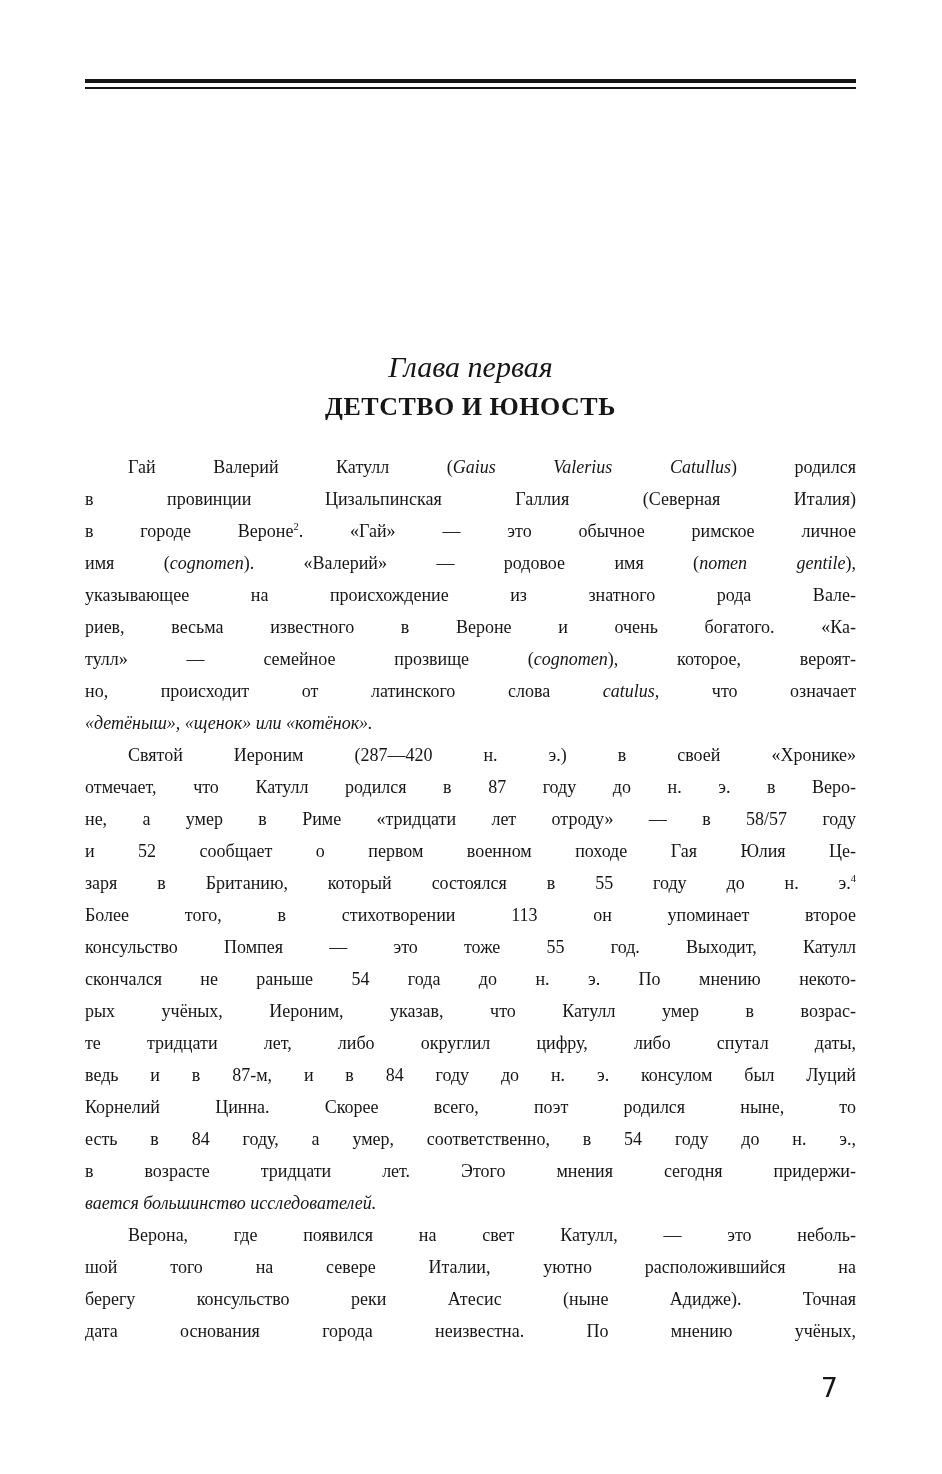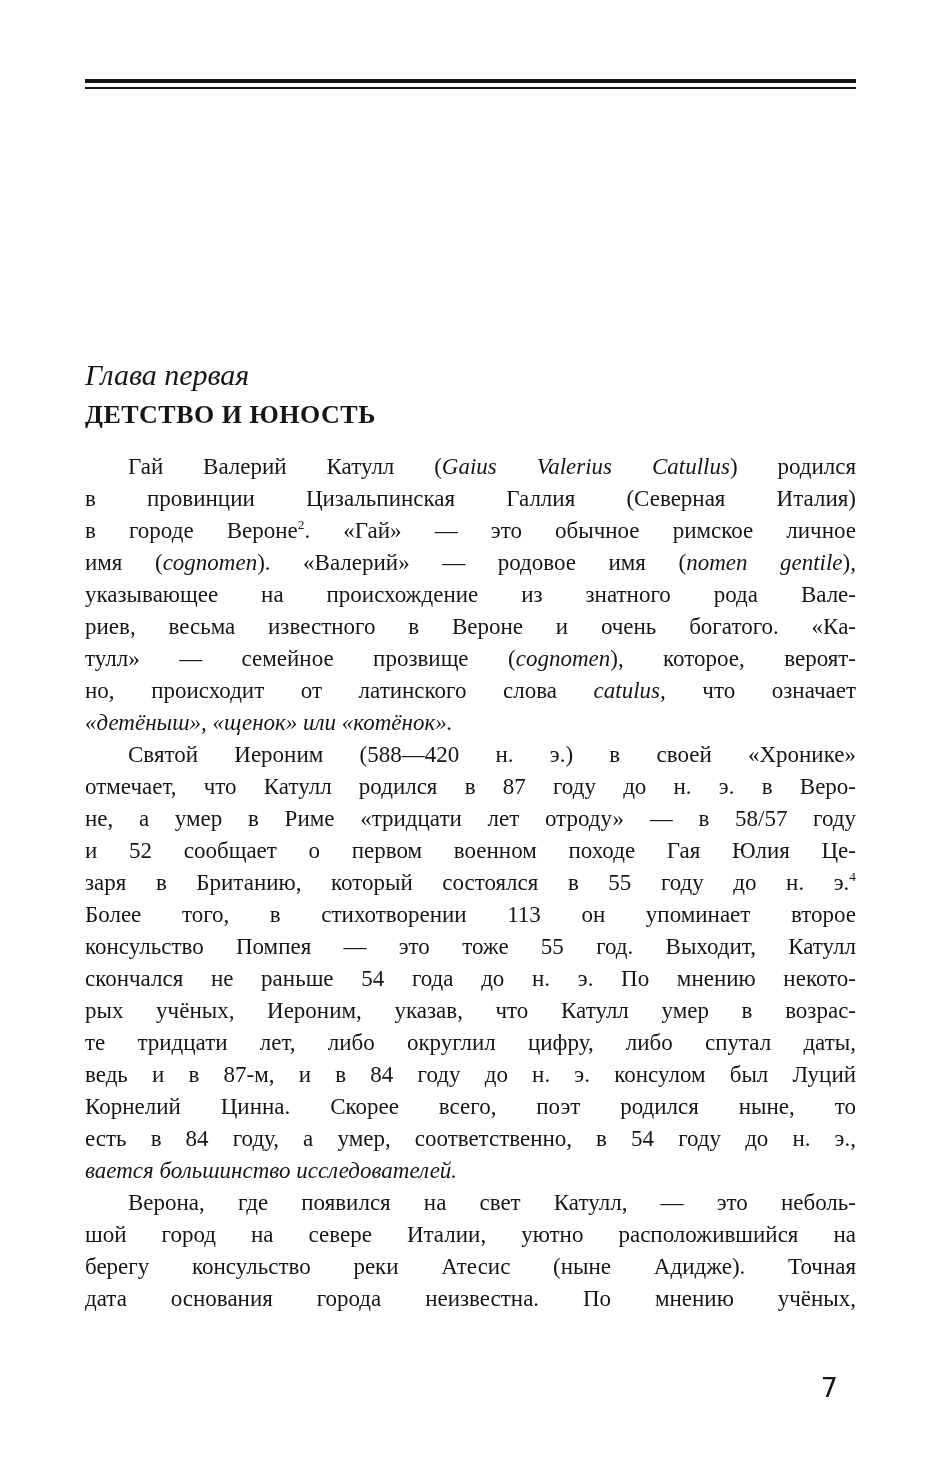--- a/index.html
+++ b/index.html
@@ -21,44 +21,44 @@
     left: 85px;
     top: 79px;
     width: 771px;
     height: 4px;
     border-top: 4px solid #151515;
     border-bottom: 2px solid #151515;
   }
   .heading {
     position: absolute;
     left: 85px;
-    top: 357px;
+    top: 349px;
     width: 771px;
-    text-align: left;
+    text-align: center;
   }
   .chapter-label {
     font-style: italic;
     font-size: 30px;
     line-height: 36px;
     margin: 0;
     font-weight: normal;
   }
   .chapter-title {
     font-weight: bold;
     font-size: 26px;
     line-height: 40px;
     margin: 2px 0 0 0;
     letter-spacing: 0.5px;
   }
   .body-text {
     position: absolute;
     left: 85px;
     top: 451px;
     width: 771px;
-    font-size: 23px;
+    font-size: 18px;
     line-height: 32px;
   }
   .line {
     text-align: justify;
     text-align-last: justify;
     -moz-text-align-last: justify;
   }
   .line.end {
     text-align-last: left;
     font-style: italic;
@@ -102,36 +102,37 @@
   <div class="body-text">
       <div class="line indent">Гай Валерий Катулл (<i>Gaius Valerius Catullus</i>) родился</div>
       <div class="line">в провинции Цизальпинская Галлия (Северная Италия)</div>
       <div class="line">в городе Вероне<sup>2</sup>. «Гай» — это обычное римское личное</div>
       <div class="line">имя (<i>cognomen</i>). «Валерий» — родовое имя (<i>nomen gentile</i>),</div>
       <div class="line">указывающее на происхождение из знатного рода Вале-</div>
       <div class="line">риев, весьма известного в Вероне и очень богатого. «Ка-</div>
       <div class="line">тулл» — семейное прозвище (<i>cognomen</i>), которое, вероят-</div>
       <div class="line">но, происходит от латинского слова <i>catulus,</i> что означает</div>
       <div class="line end">«детёныш», «щенок» или «котёнок».</div>
-      <div class="line indent">Святой Иероним (588—420 н. э.) в своей «Хронике»</div>
+      <div class="line indent">Святой Иероним (287—420 н. э.) в своей «Хронике»</div>
       <div class="line">отмечает, что Катулл родился в 87 году до н. э. в Веро-</div>
       <div class="line">не, а умер в Риме «тридцати лет отроду» — в 58/57 году</div>
       <div class="line">и 52 сообщает о первом военном походе Гая Юлия Це-</div>
       <div class="line">заря в Британию, который состоялся в 55 году до н. э.<sup>4</sup></div>
       <div class="line">Более того, в стихотворении 113 он упоминает второе</div>
       <div class="line">консульство Помпея — это тоже 55 год. Выходит, Катулл</div>
       <div class="line">скончался не раньше 54 года до н. э. По мнению некото-</div>
       <div class="line">рых учёных, Иероним, указав, что Катулл умер в возрас-</div>
       <div class="line">те тридцати лет, либо округлил цифру, либо спутал даты,</div>
       <div class="line">ведь и в 87-м, и в 84 году до н. э. консулом был Луций</div>
       <div class="line">Корнелий Цинна. Скорее всего, поэт родился ныне, то</div>
       <div class="line">есть в 84 году, а умер, соответственно, в 54 году до н. э.,</div>
+      <div class="line">в возрасте тридцати лет. Этого мнения сегодня придержи-</div>
       <div class="line end">вается большинство исследователей.</div>
       <div class="line indent">Верона, где появился на свет Катулл, — это неболь-</div>
-      <div class="line">шой город на севере Италии, уютно расположившийся на</div>
+      <div class="line">шой того на севере Италии, уютно расположившийся на</div>
       <div class="line">берегу консульство реки Атесис (ныне Адидже). Точная</div>
       <div class="line">дата основания города неизвестна. По мнению учёных,</div>
     </div>
 
   <div class="page-number">
     <span>7</span>
   </div>
 
 </div>
 

